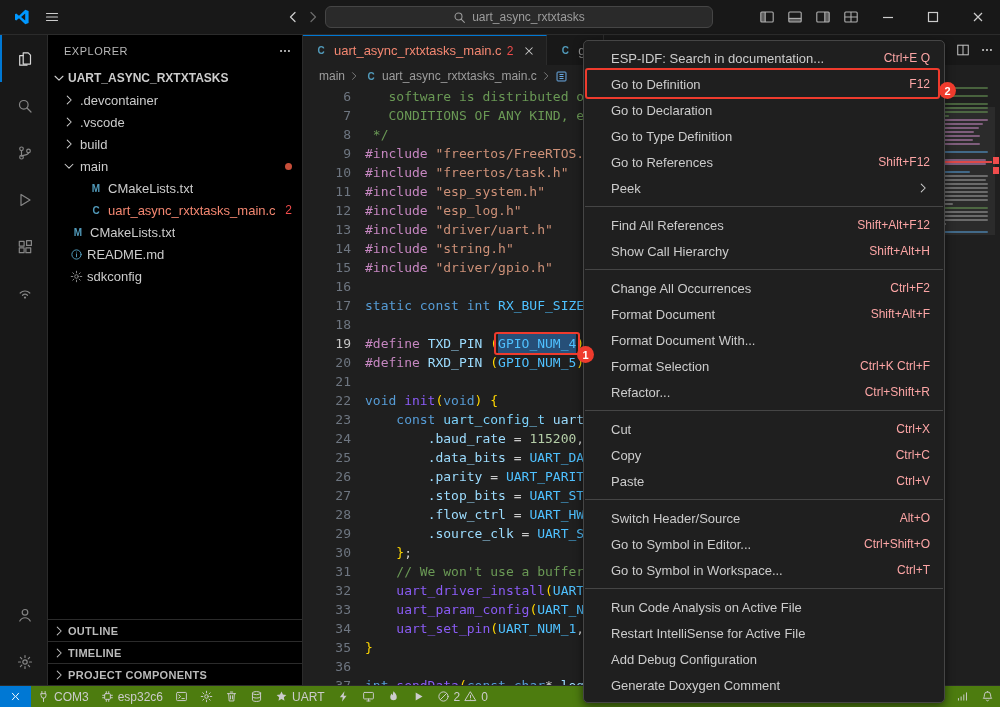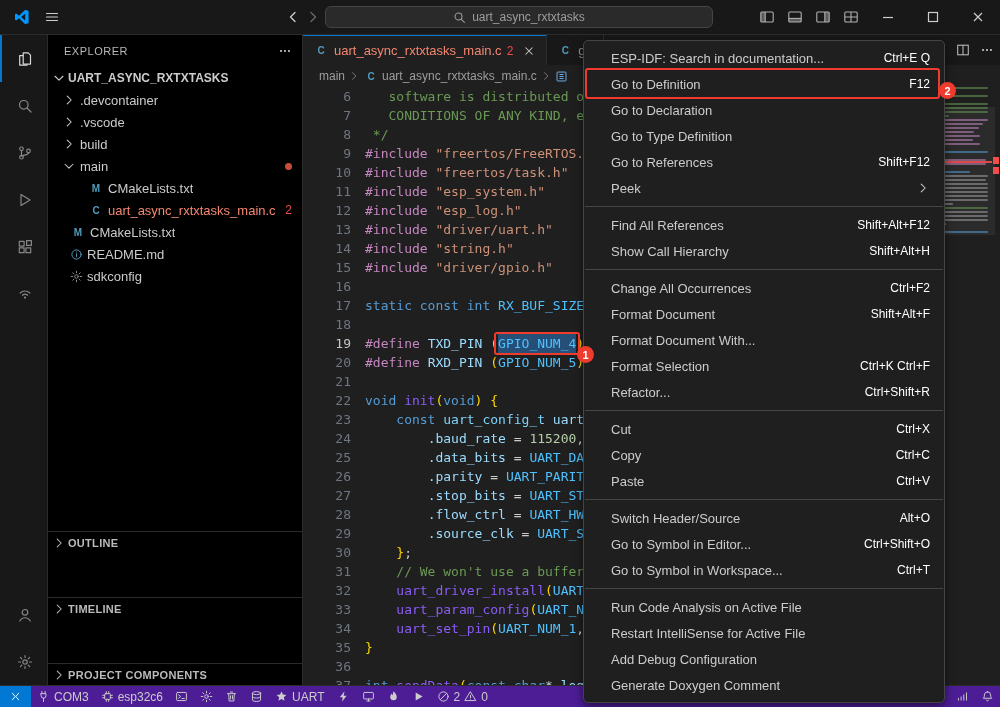--- a/index.html
+++ b/index.html
@@ -39,21 +39,21 @@
              font-size:12px;color:#cccccc;}
   .tree-row{height:22px;display:flex;align-items:center;gap:4px;color:#cccccc;padding-right:10px;}
   .tree-row .lbl{white-space:nowrap;overflow:hidden;}
   .tree-row .lbl.err{color:#f48771;}
   .ficon{width:16px;flex:none;text-align:center;font-weight:700;font-size:10px;color:#519aba;
          font-family:"Liberation Sans",sans-serif;}
   .tree-badge{margin-left:auto;color:#f14c4c;font-size:12px;}
   .tree-dot{margin-left:auto;width:7px;height:7px;border-radius:50%;background:#c74e39;}
   .sb-sections{margin-top:auto;}
   .sb-section{height:22px;display:flex;align-items:center;gap:2px;border-top:1px solid #2b2b2b;
-              padding-left:4px;font-size:11px;font-weight:700;letter-spacing:.3px;color:#bbbbbb;margin-top:44px;}
+              padding-left:4px;font-size:11px;font-weight:700;letter-spacing:.3px;color:#bbbbbb;}
 
   
   .editor{flex:1;position:relative;background:#1f1f1f;min-width:0;}
   .tabbar{position:absolute;top:0;left:0;right:0;height:30px;background:#181818;display:flex;}
   .tab{height:30px;display:flex;align-items:center;gap:5px;padding:0 10px;background:#181818;
        border-right:1px solid #2b2b2b;color:#969696;font-size:13px;flex:none;}
   .tab.active{background:#1f1f1f;color:#f48771;border-top:1px solid var(--accent,#0078d4);}
   .tab-badge{color:#f14c4c;font-size:12px;}
   .tab-close{color:#cccccc;margin-left:4px;}
   .editor-actions{position:absolute;right:6px;top:0;height:30px;display:flex;align-items:center;
@@ -72,34 +72,34 @@
   .sel{color:#4fc1ff;background:#264f78;}
 
   .minimap{position:absolute;top:52px;right:10px;width:46px;bottom:0;}
   .mm-bar{height:2px;margin-bottom:2px;border-radius:1px;opacity:.55;}
   .mm-slider{position:absolute;left:-5px;right:-5px;top:20px;height:128px;background:rgba(128,128,128,.12);}
   .mm-err{position:absolute;left:-2px;right:-2px;top:74px;height:2px;background:#f14c4c;opacity:.9;}
   .ruler{position:absolute;top:52px;right:0;width:9px;bottom:0;}
   .ruler-mark{position:absolute;right:1px;width:6px;height:7px;background:#f14c4c;}
 
   
-  .statusbar{position:absolute;bottom:0;left:0;right:0;height:22px;background:#4c1d95;
+  .statusbar{position:absolute;bottom:0;left:0;right:0;height:22px;background:#4d7c0f;
              border-top:1px solid #2b2b2b;display:flex;align-items:center;font-size:12px;
              color:#cccccc;z-index:20;}
   .sb-item{height:22px;display:flex;align-items:center;gap:4px;padding:0 6px;flex:none;}
   .sb-item svg{width:13px;height:13px;}
   .sb-remote{background:var(--accent,#0078d4);color:#ffffff;padding:0 9px;}
   .sb-right{margin-left:auto;display:flex;}
 
   
   .contextmenu{position:absolute;left:583px;top:40px;width:362px;background:#1f1f1f;
                border:1px solid #454545;border-radius:5px;box-shadow:0 3px 10px rgba(0,0,0,.55);
                padding:4px 0;z-index:50;font-size:13px;color:#cccccc;}
   .menu-row{height:26px;display:flex;align-items:center;padding:0 14px 0 27px;}
-  .menu-shortcut{margin-left:auto;color:#ffffff;font-size:12px;}
+  .menu-shortcut{margin-left:auto;color:#fca5a5;font-size:12px;}
   .menu-sub{margin-left:auto;color:#cccccc;display:flex;align-items:center;}
   .menu-sub svg{width:14px;height:14px;}
   .menu-sep{border-top:1px solid #454545;margin:5px 1px;}
 
   
   .anno-box{position:absolute;border:2px solid var(--anno,#ef3b2d);border-radius:3px;z-index:100;}
   .anno-badge{position:absolute;width:17px;height:17px;border-radius:50%;background:var(--anno,#ef3b2d);
               color:#ffffff;font-size:11px;font-weight:700;display:flex;align-items:center;
               justify-content:center;z-index:101;}
 

